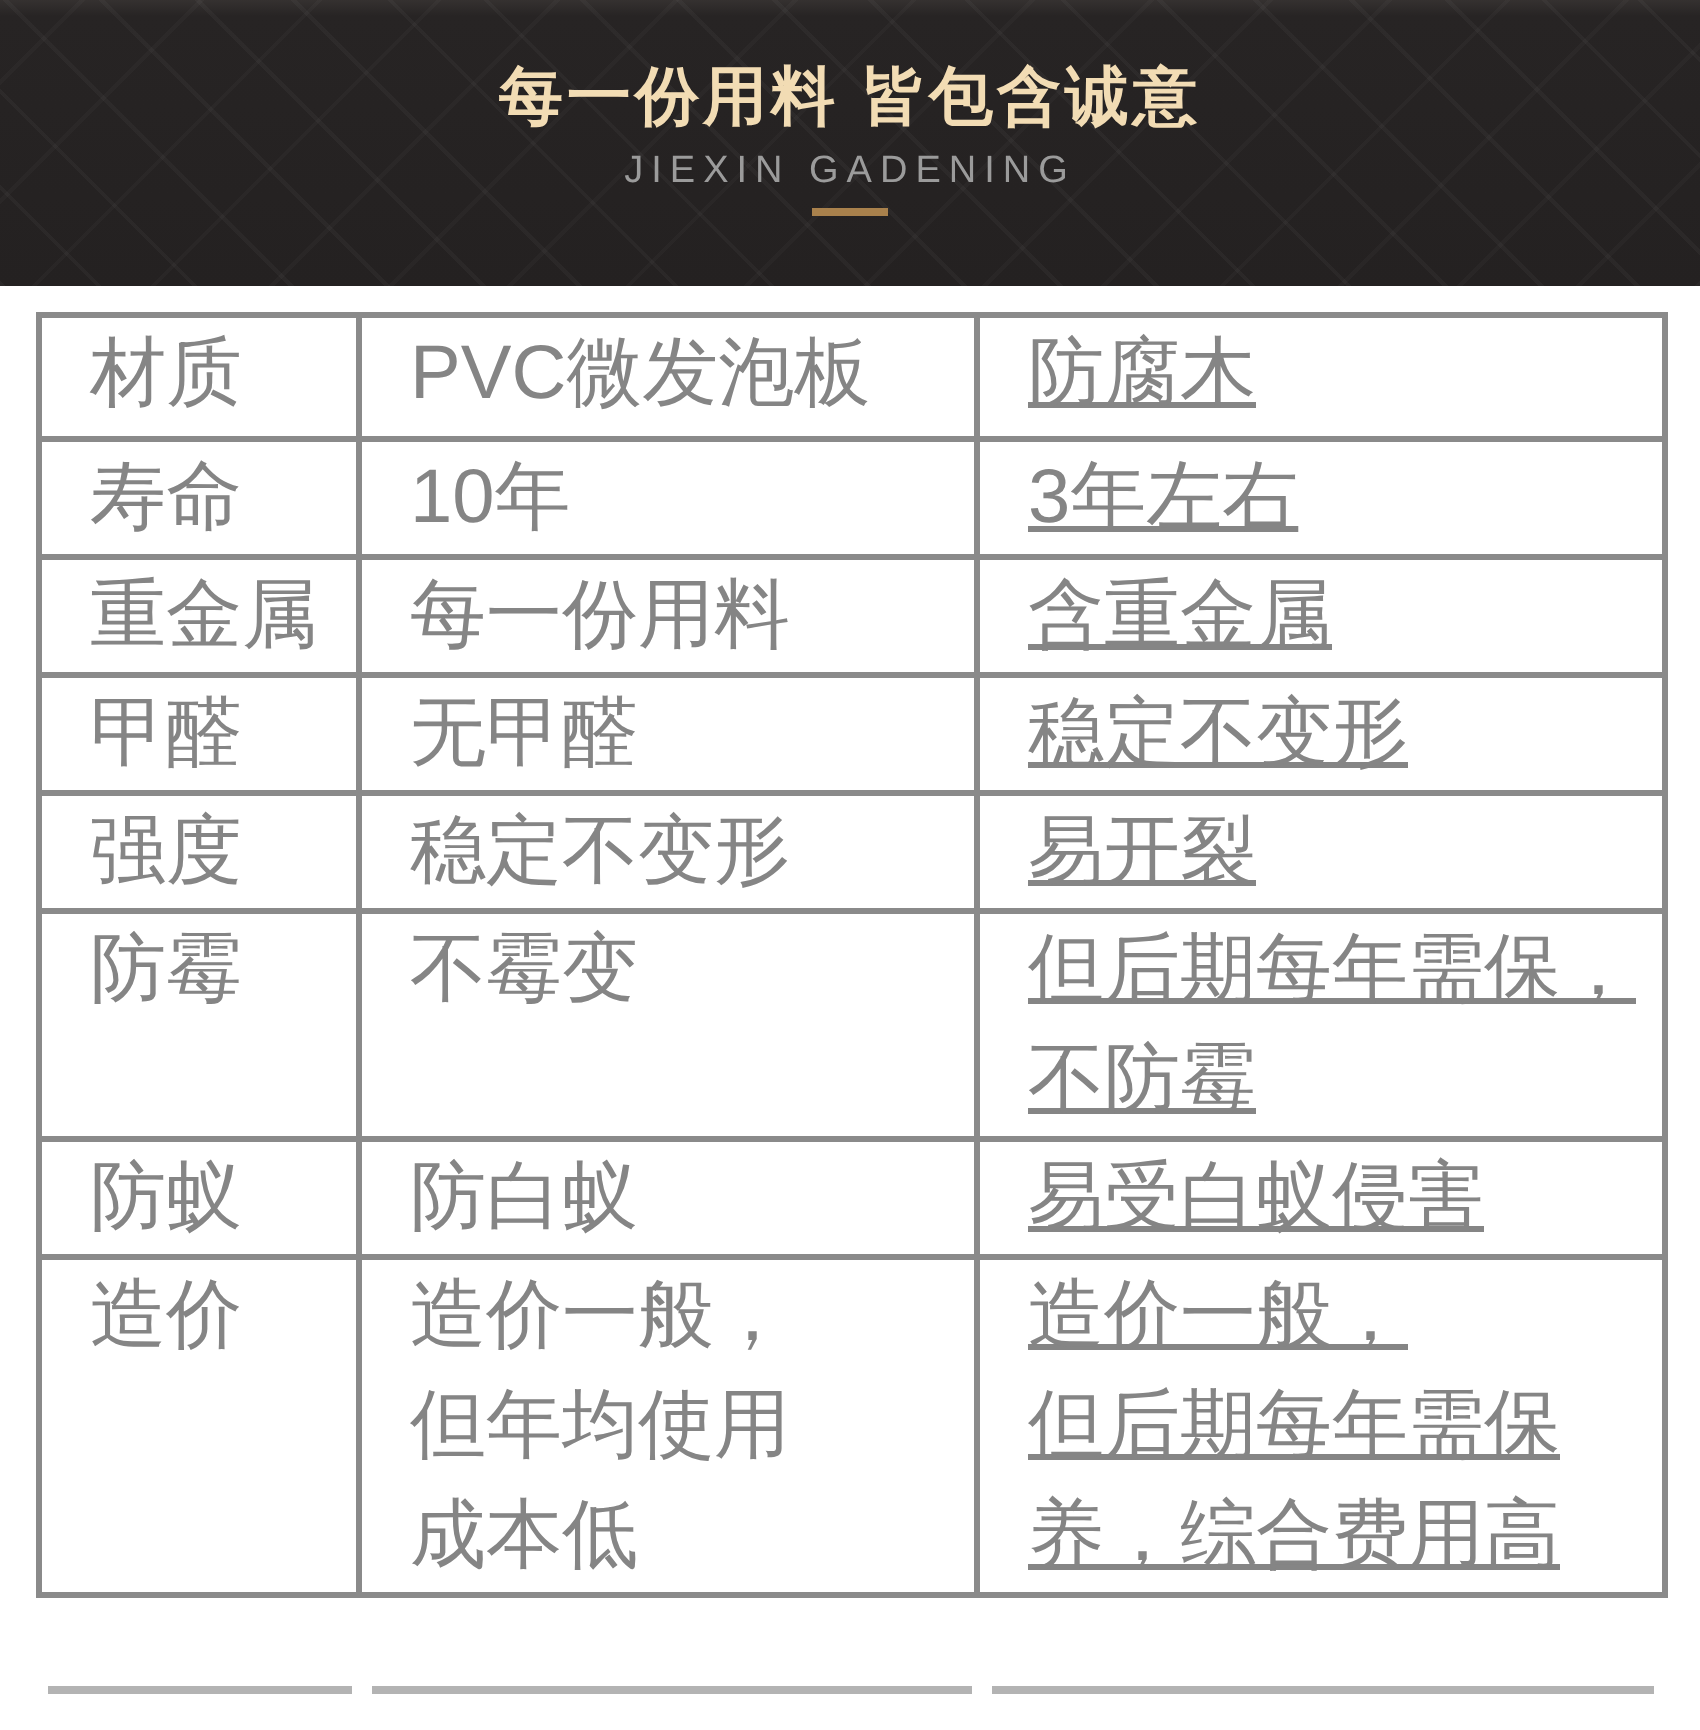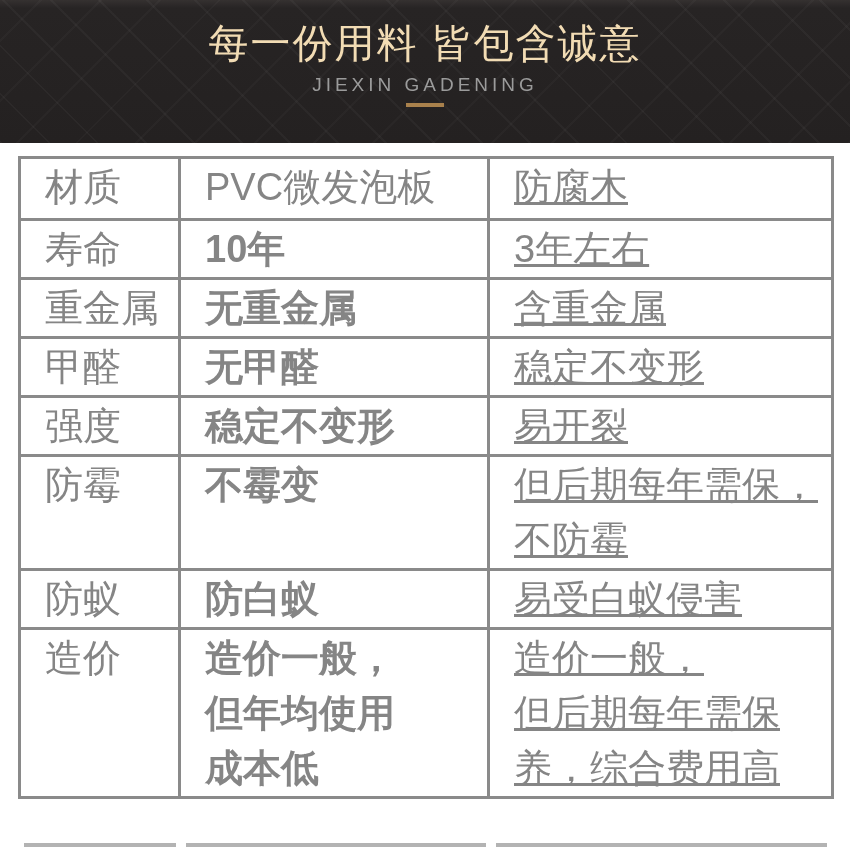--- a/index.html
+++ b/index.html
@@ -17,23 +17,23 @@
     width: 850px;
     height: 143px;
     background:
       repeating-linear-gradient(45deg, rgba(255,255,255,0.03) 0 2px, transparent 2px 34px),
       repeating-linear-gradient(-45deg, rgba(255,255,255,0.025) 0 2px, transparent 2px 42px),
       linear-gradient(180deg, #353130 0, #272424 8px, #242121 100%);
     text-align: center;
     overflow: hidden;
   }
   .banner-title {
-    padding-top: 21px;
-    font-size: 40px;
-    font-weight: normal;
+    padding-top: 31px;
+    font-size: 32px;
+    font-weight: bold;
     letter-spacing: 2px;
     color: #f2dcb4;
     line-height: 1.1;
   }
   .banner-subtitle {
     margin-top: 10px;
     font-size: 19px;
     letter-spacing: 4px;
     color: #9b9b9b;
     line-height: 1;
@@ -63,21 +63,21 @@
     font-size: 38px;
     line-height: 55px;
     color: #858585;
     white-space: pre-line;
     padding: 1px 6px 0 24px;
     overflow: hidden;
   }
   td.c-attr { padding-left: 21px; }
   td.c-pvc  { padding-left: 26px; }
   td.c-wood { padding-left: 37px; text-decoration: underline; }
-  td.red { color: #d21212; font-weight: bold; }
+  td.red { color: #d21212; font-weight: normal; }
 
   
   tr.r0 { height: 62px; }
   tr.r1 { height: 58px; }
   tr.r2 { height: 56px; }
   tr.r3 { height: 57px; }
   tr.r4 { height: 57px; margin-top: 42px; }
   tr.r5 { height: 56px; }
   tr.r6 { height: 114px; }
   tr.r7 { height: 58px; }
@@ -116,21 +116,21 @@
         <td class="c-pvc">PVC微发泡板</td>
         <td class="c-wood">防腐木</td>
       </tr>
       <tr class="r1">
         <td class="c-attr">寿命</td>
         <td class="c-pvc red">10年</td>
         <td class="c-wood">3年左右</td>
       </tr>
       <tr class="r2">
         <td class="c-attr">重金属</td>
-        <td class="c-pvc red">无重金属</td>
+        <td class="c-pvc red">每一份用料</td>
         <td class="c-wood">含重金属</td>
       </tr>
       <tr class="r3">
         <td class="c-attr">甲醛</td>
         <td class="c-pvc red">无甲醛</td>
         <td class="c-wood">稳定不变形</td>
       </tr>
       <tr class="r4">
         <td class="c-attr">强度</td>
         <td class="c-pvc red">稳定不变形</td>

